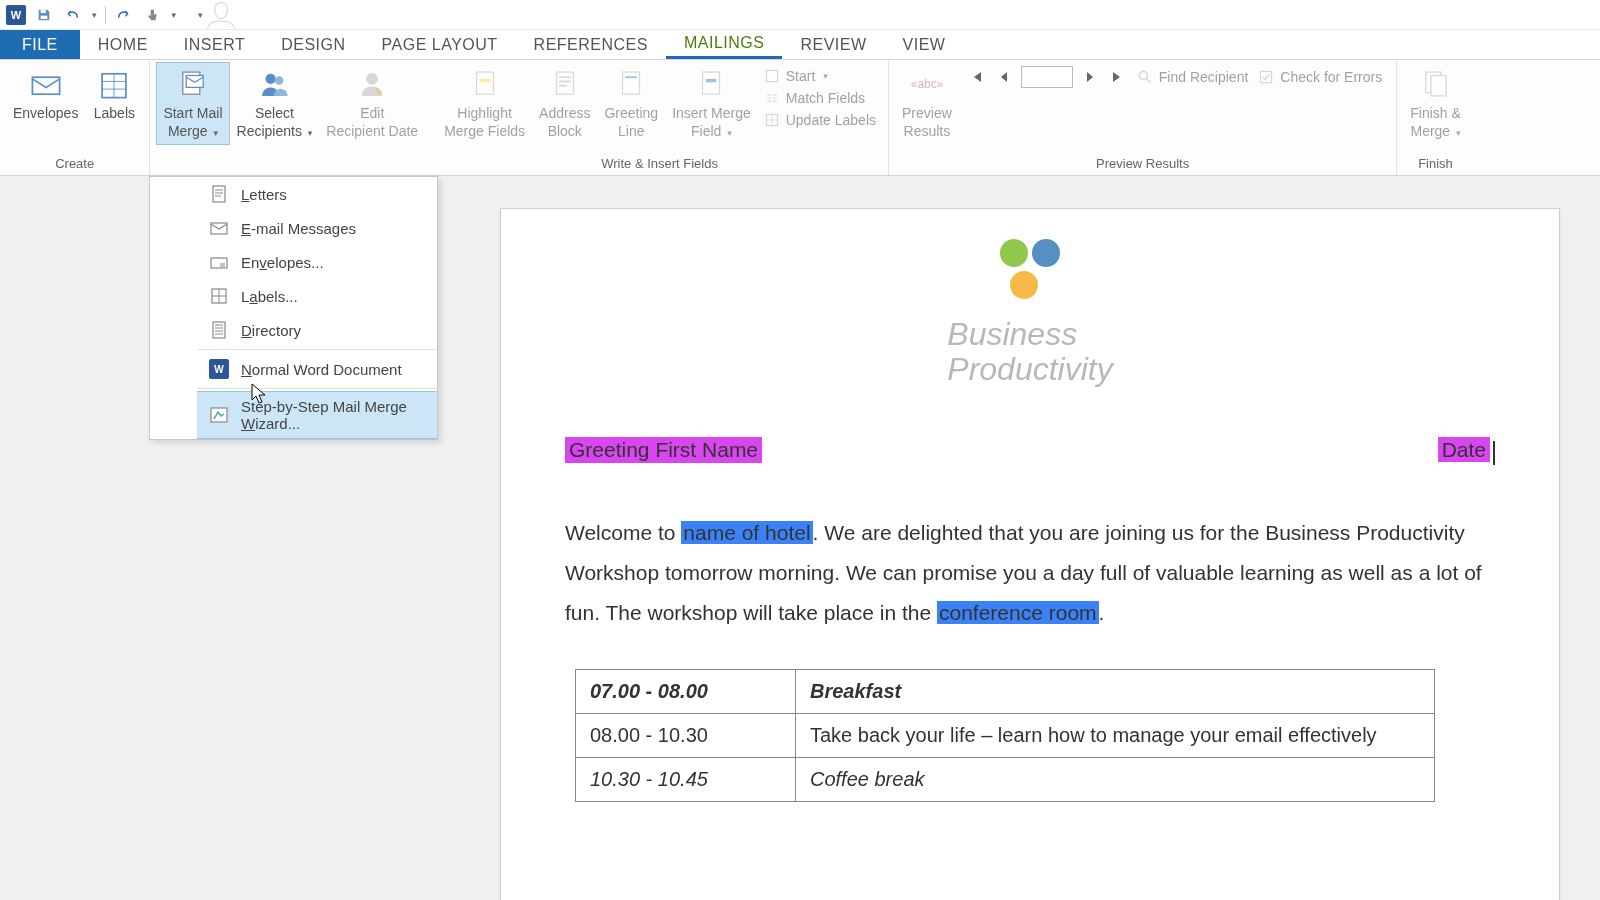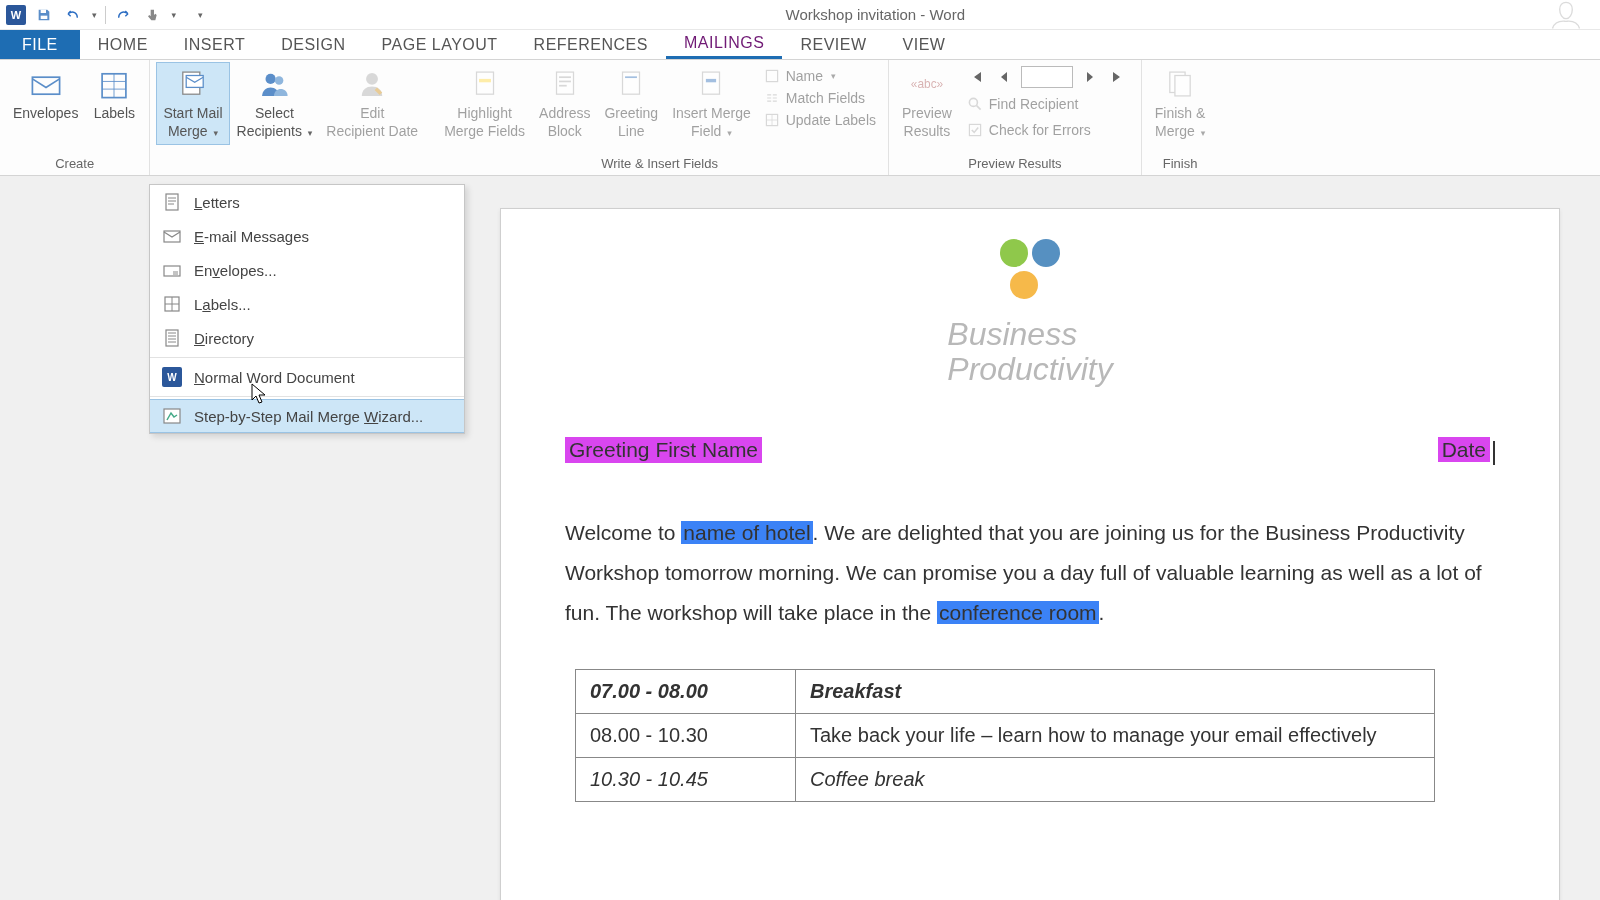--- a/index.html
+++ b/index.html
@@ -13,21 +13,21 @@
 .qat-btn svg { width: 16px; height: 16px; }
 .qat-sep { width: 1px; height: 18px; background: #ccc; }
 .title-text { flex: 1; text-align: center; font-size: 15px; color: #666; }
 .user-avatar { width: 36px; height: 36px; margin-right: 10px; }
 .user-avatar svg { width: 36px; height: 36px; opacity: 0.35; }
 
 
 .tabs { height: 30px; display: flex; align-items: stretch; border-bottom: 1px solid #d4d4d4; }
 .tab { padding: 0 18px; display: flex; align-items: center; font-size: 16px; color: #555; letter-spacing: 0.5px; cursor: pointer; }
 .tab.file { background: #1e6db3; color: #fff; font-weight: normal; padding: 0 22px; }
-.tab.active { color: #701a75; border-bottom: 3px solid #1e6db3; text-align: center; }
+.tab.active { color: #4d7c0f; border-bottom: 3px solid #1e6db3; text-align: center; }
 
 
 .ribbon { height: 116px; background: #fdfdfd; border-bottom: 1px solid #d4d4d4; display: flex; position: relative; }
 .group { display: flex; flex-direction: column; border-right: 1px solid #e2e2e2; padding: 2px 6px 0 6px; }
 .group-row { display: flex; flex: 1; align-items: flex-start; }
 .group-label { text-align: center; font-size: 13px; color: #666; padding: 2px 0 4px 0; }
 .rb-btn-lg { display: flex; flex-direction: column; align-items: center; justify-content: flex-start; padding: 4px 6px; cursor: pointer; text-align: center; font-size: 14px; color: #555; line-height: 1.25; min-width: 58px; border: 1px solid transparent; }
 .rb-btn-lg.active { background: #cde6f7; border: 1px solid #9ac3e4; }
 .rb-icon { width: 36px; height: 36px; display: flex; justify-content: center; margin-bottom: 2px; }
 .rb-icon svg { width: 34px; height: 34px; }
@@ -35,21 +35,21 @@
 .rb-small-list { display: flex; flex-direction: column; gap: 2px; padding: 4px 4px; }
 .rb-small { display: flex; align-items: center; gap: 6px; font-size: 14px; color: #555; padding: 2px 2px; cursor: pointer; }
 .rb-small.disabled { opacity: 0.55; cursor: default; }
 .rb-small svg { width: 16px; height: 16px; flex-shrink: 0; }
 .nav-group { display: flex; align-items: center; gap: 6px; }
 .nav-btn { width: 22px; height: 22px; display: flex; align-items: center; justify-content: center; cursor: pointer; }
 .nav-input { width: 52px; height: 22px; border: 1px solid #bbb; font-size: 13px; text-align: center; color: #555; }
 .dd-caret { font-size: 9px; color: #666; margin-left: 2px; }
 
 
-.dropdown { position: absolute; left: 149px; top: 184px; width: 316px; background: #fff; border: 1px solid #c6c6c6; box-shadow: 3px 3px 6px rgba(0,0,0,0.12); z-index: 50; }
+.dropdown { position: absolute; left: 149px; top: 176px; width: 289px; background: #fff; border: 1px solid #c6c6c6; box-shadow: 3px 3px 6px rgba(0,0,0,0.12); z-index: 50; padding-left: 47px; }
 .dd-item { display: flex; align-items: center; gap: 12px; padding: 7px 12px; font-size: 15px; color: #444; cursor: pointer; }
 .dd-item.hover { background: #cde6f7; border-top: 1px solid #9ac3e4; border-bottom: 1px solid #9ac3e4; padding-top: 6px; padding-bottom: 6px; }
 .dd-item svg, .dd-item .dd-icon { width: 20px; height: 20px; flex-shrink: 0; }
 .dd-item .ul { text-decoration: underline; }
 .dd-sep { height: 1px; background: #e2e2e2; margin: 2px 0; }
 .dd-wordicon { width: 20px; height: 20px; background: #2b579a; color: #fff; font-size: 10px; font-weight: bold; display: flex; align-items: center; justify-content: center; border-radius: 2px; }
 
 
 .cursor { position: absolute; left: 250px; top: 382px; z-index: 100; }
 .cursor svg { width: 20px; height: 24px; }
@@ -102,21 +102,20 @@
         </svg>
     </div>
     <div class="qat-btn">
       <svg viewBox="0 0 24 24">
           <path fill="#888" d="M10 4v10l-2-2-2 2 5 6h6l2-8-2-2-2 2V4z"></path>
         </svg>
     </div>
     <span class="dd-caret">▾</span>
     <span class="dd-caret" style="margin-left:14px">▾</span>
   </div>
-  <div class="title-text">Workshop invitation - Word</div>
   <div class="user-avatar">
     <svg viewBox="0 0 40 40">
         <path fill="none" stroke="#999" stroke-width="1.5" d="M5 35c3-10 12-8 15-8s12-2 15 8M20 6c4 0 7 3 7 8s-3 10-7 10-7-5-7-10 3-8 7-8z"></path>
       </svg>
   </div>
 </div>
 
 <div class="tabs">
   <div class="tab file">FILE</div>
   <div class="tab">HOME</div>
@@ -239,21 +238,21 @@
             </svg>
           </div>
         <span>Insert Merge</span>
         <span><span>Field</span> <span class="dd-caret">▾</span></span>
       </div>
       <div class="rb-small-list">
         <div class="rb-small disabled">
           <svg viewBox="0 0 20 20">
               <rect x="3" y="3" width="14" height="14" fill="none" stroke="#bbb" stroke-width="1.5"></rect>
             </svg>
-          <span>Name</span>
+          <span>Start</span>
             <span class="dd-caret">▾</span>
         </div>
         <div class="rb-small disabled">
           <svg viewBox="0 0 20 20">
               <path d="M4 6h5M4 10h5M4 14h5M11 6h5M11 10h5M11 14h5" stroke="#bbb" stroke-width="1.5"></path>
             </svg>
           <span>Match Fields</span>
         </div>
         <div class="rb-small disabled">
           <svg viewBox="0 0 20 20">
@@ -272,21 +271,21 @@
     <div class="group-row">
       <div class="rb-btn-lg disabled">
         <div class="rb-icon">
             <svg viewBox="0 0 40 40">
               <text x="20" y="25" text-anchor="middle" font-size="14" fill="#b77" font-family="serif">«abc»</text>
             </svg>
           </div>
         <span>Preview</span>
         <span>Results</span>
       </div>
-      <div style="display:flex;flex-direction:column;gap:6px;padding:4px 6px">
+      <div style="display:flex;flex-direction:row;gap:6px;padding:4px 6px">
         <div class="nav-group">
           <div class="nav-btn">
               <svg width="14" height="14" viewBox="0 0 14 14">
                 <path d="M3 2v10M12 2L5 7l7 5z" fill="#666"></path>
               </svg>
             </div>
           <div class="nav-btn">
               <svg width="12" height="12" viewBox="0 0 12 12">
                 <path d="M9 1L3 6l6 5z" fill="#666"></path>
               </svg>

